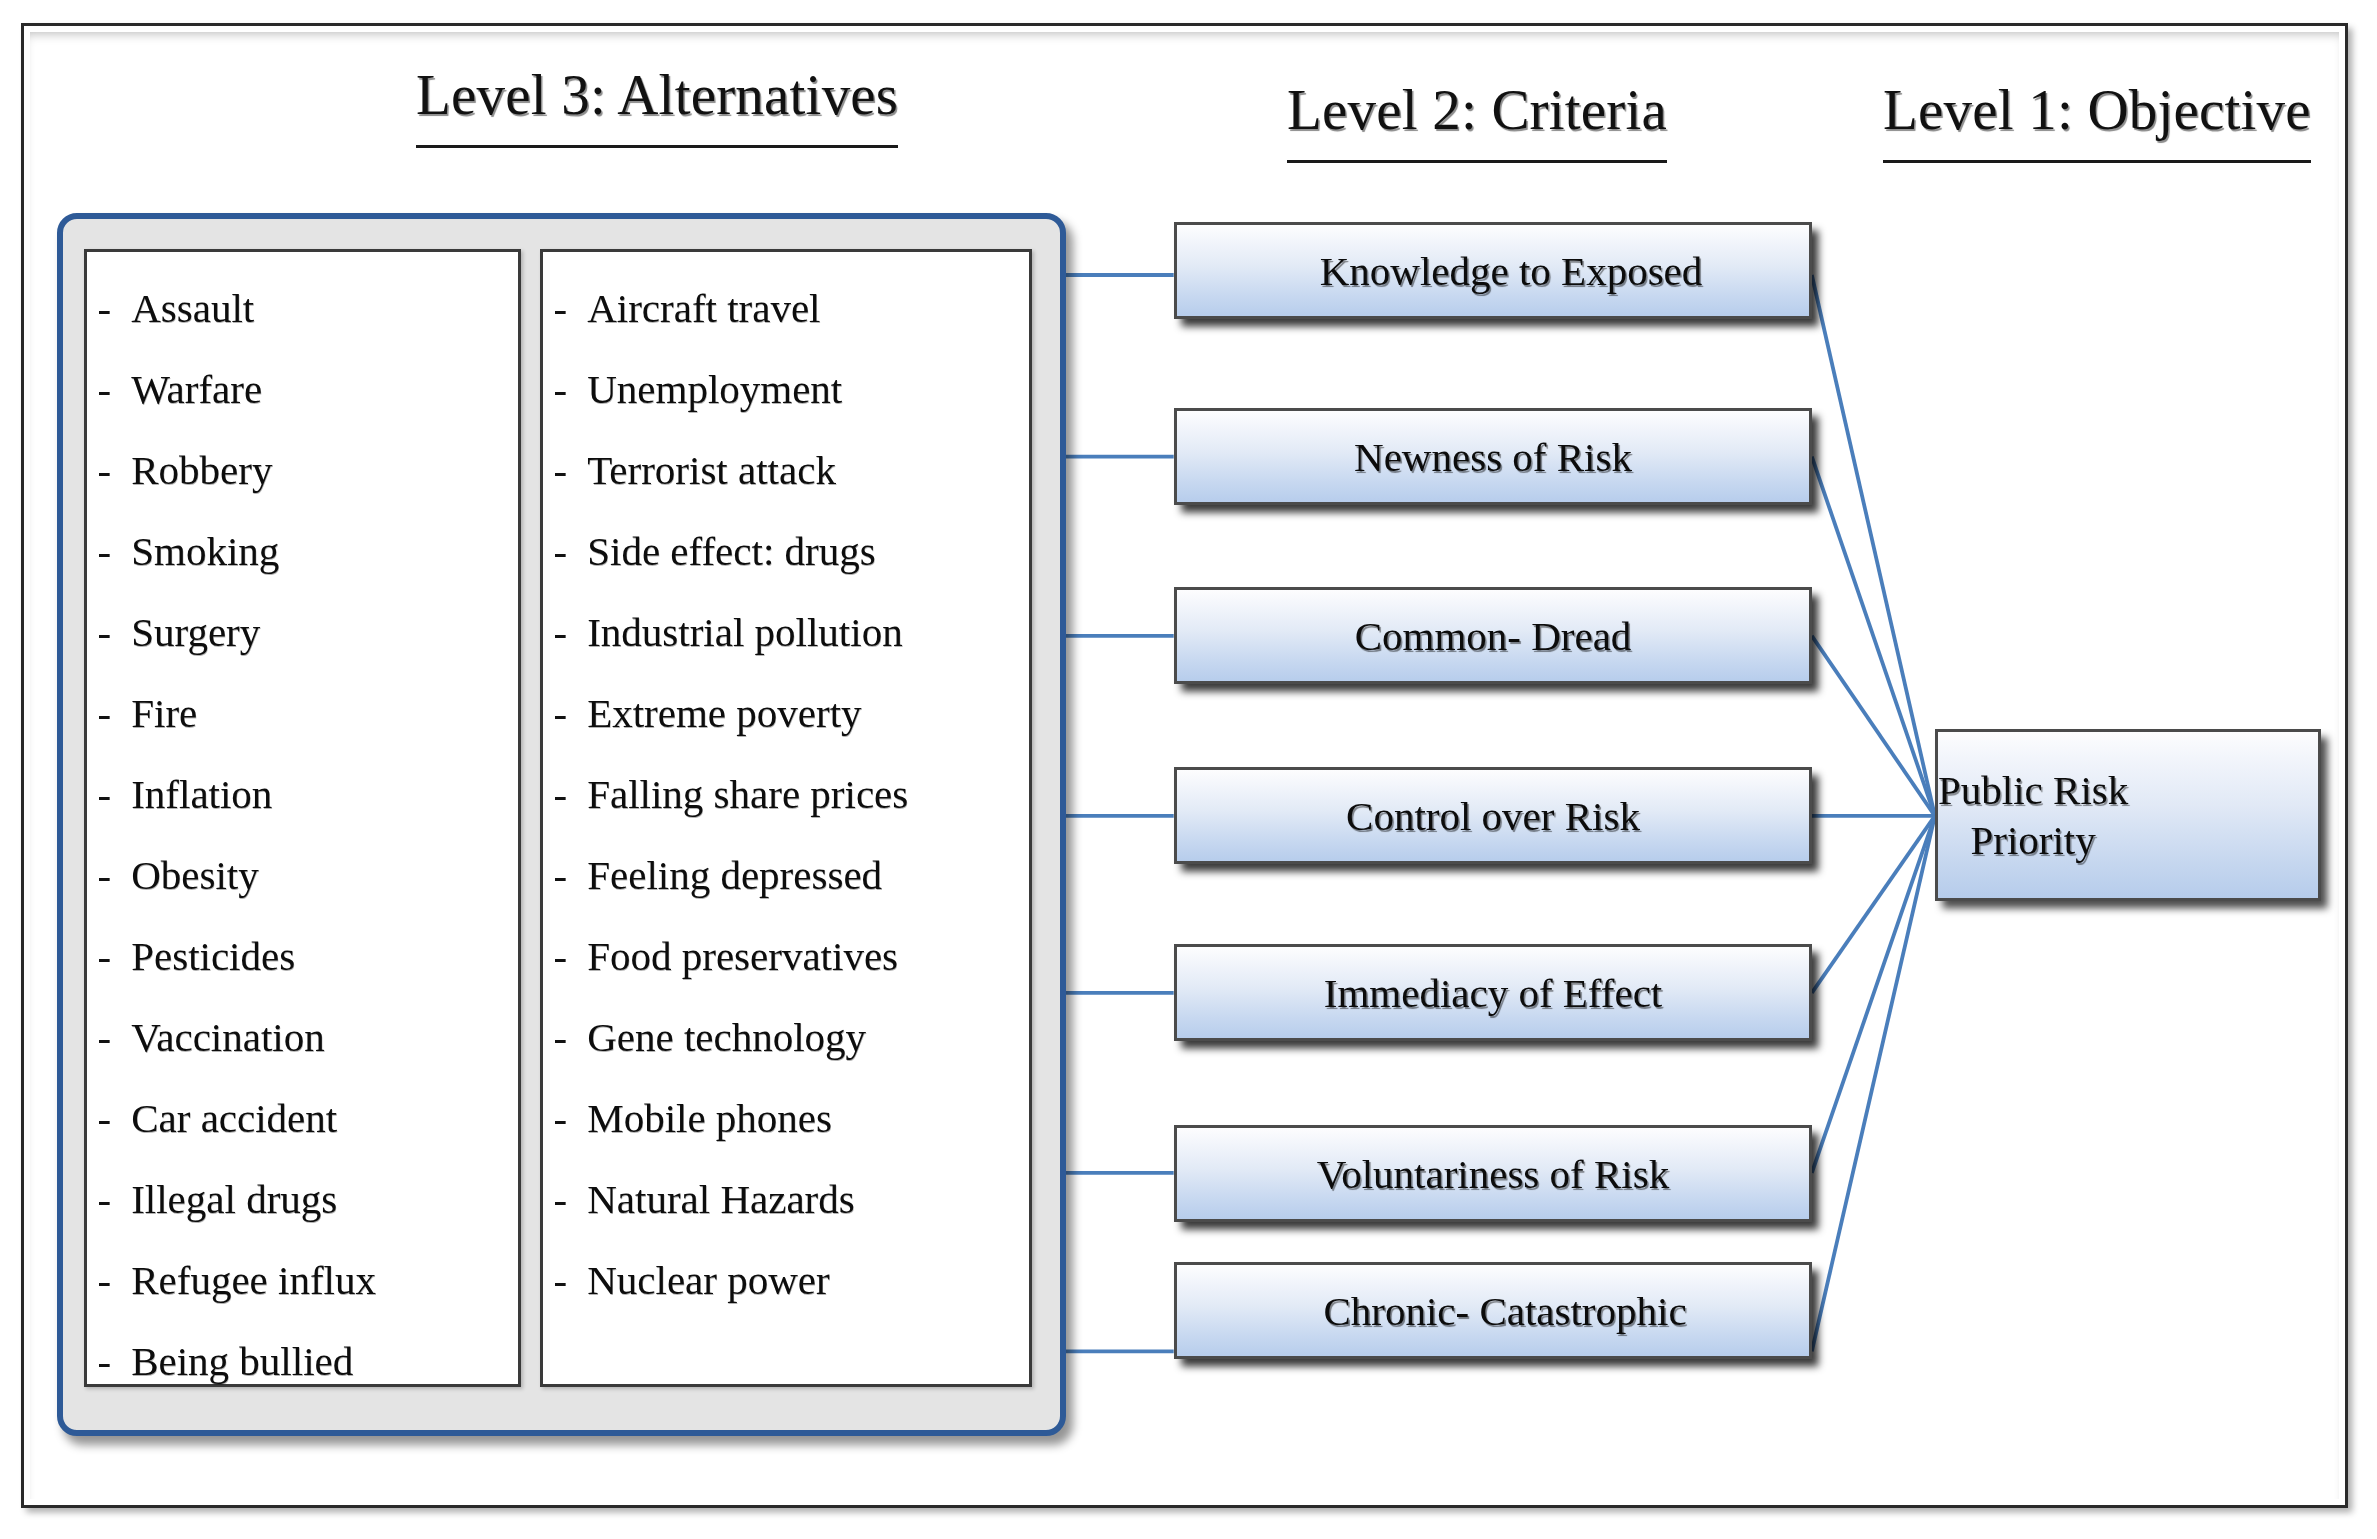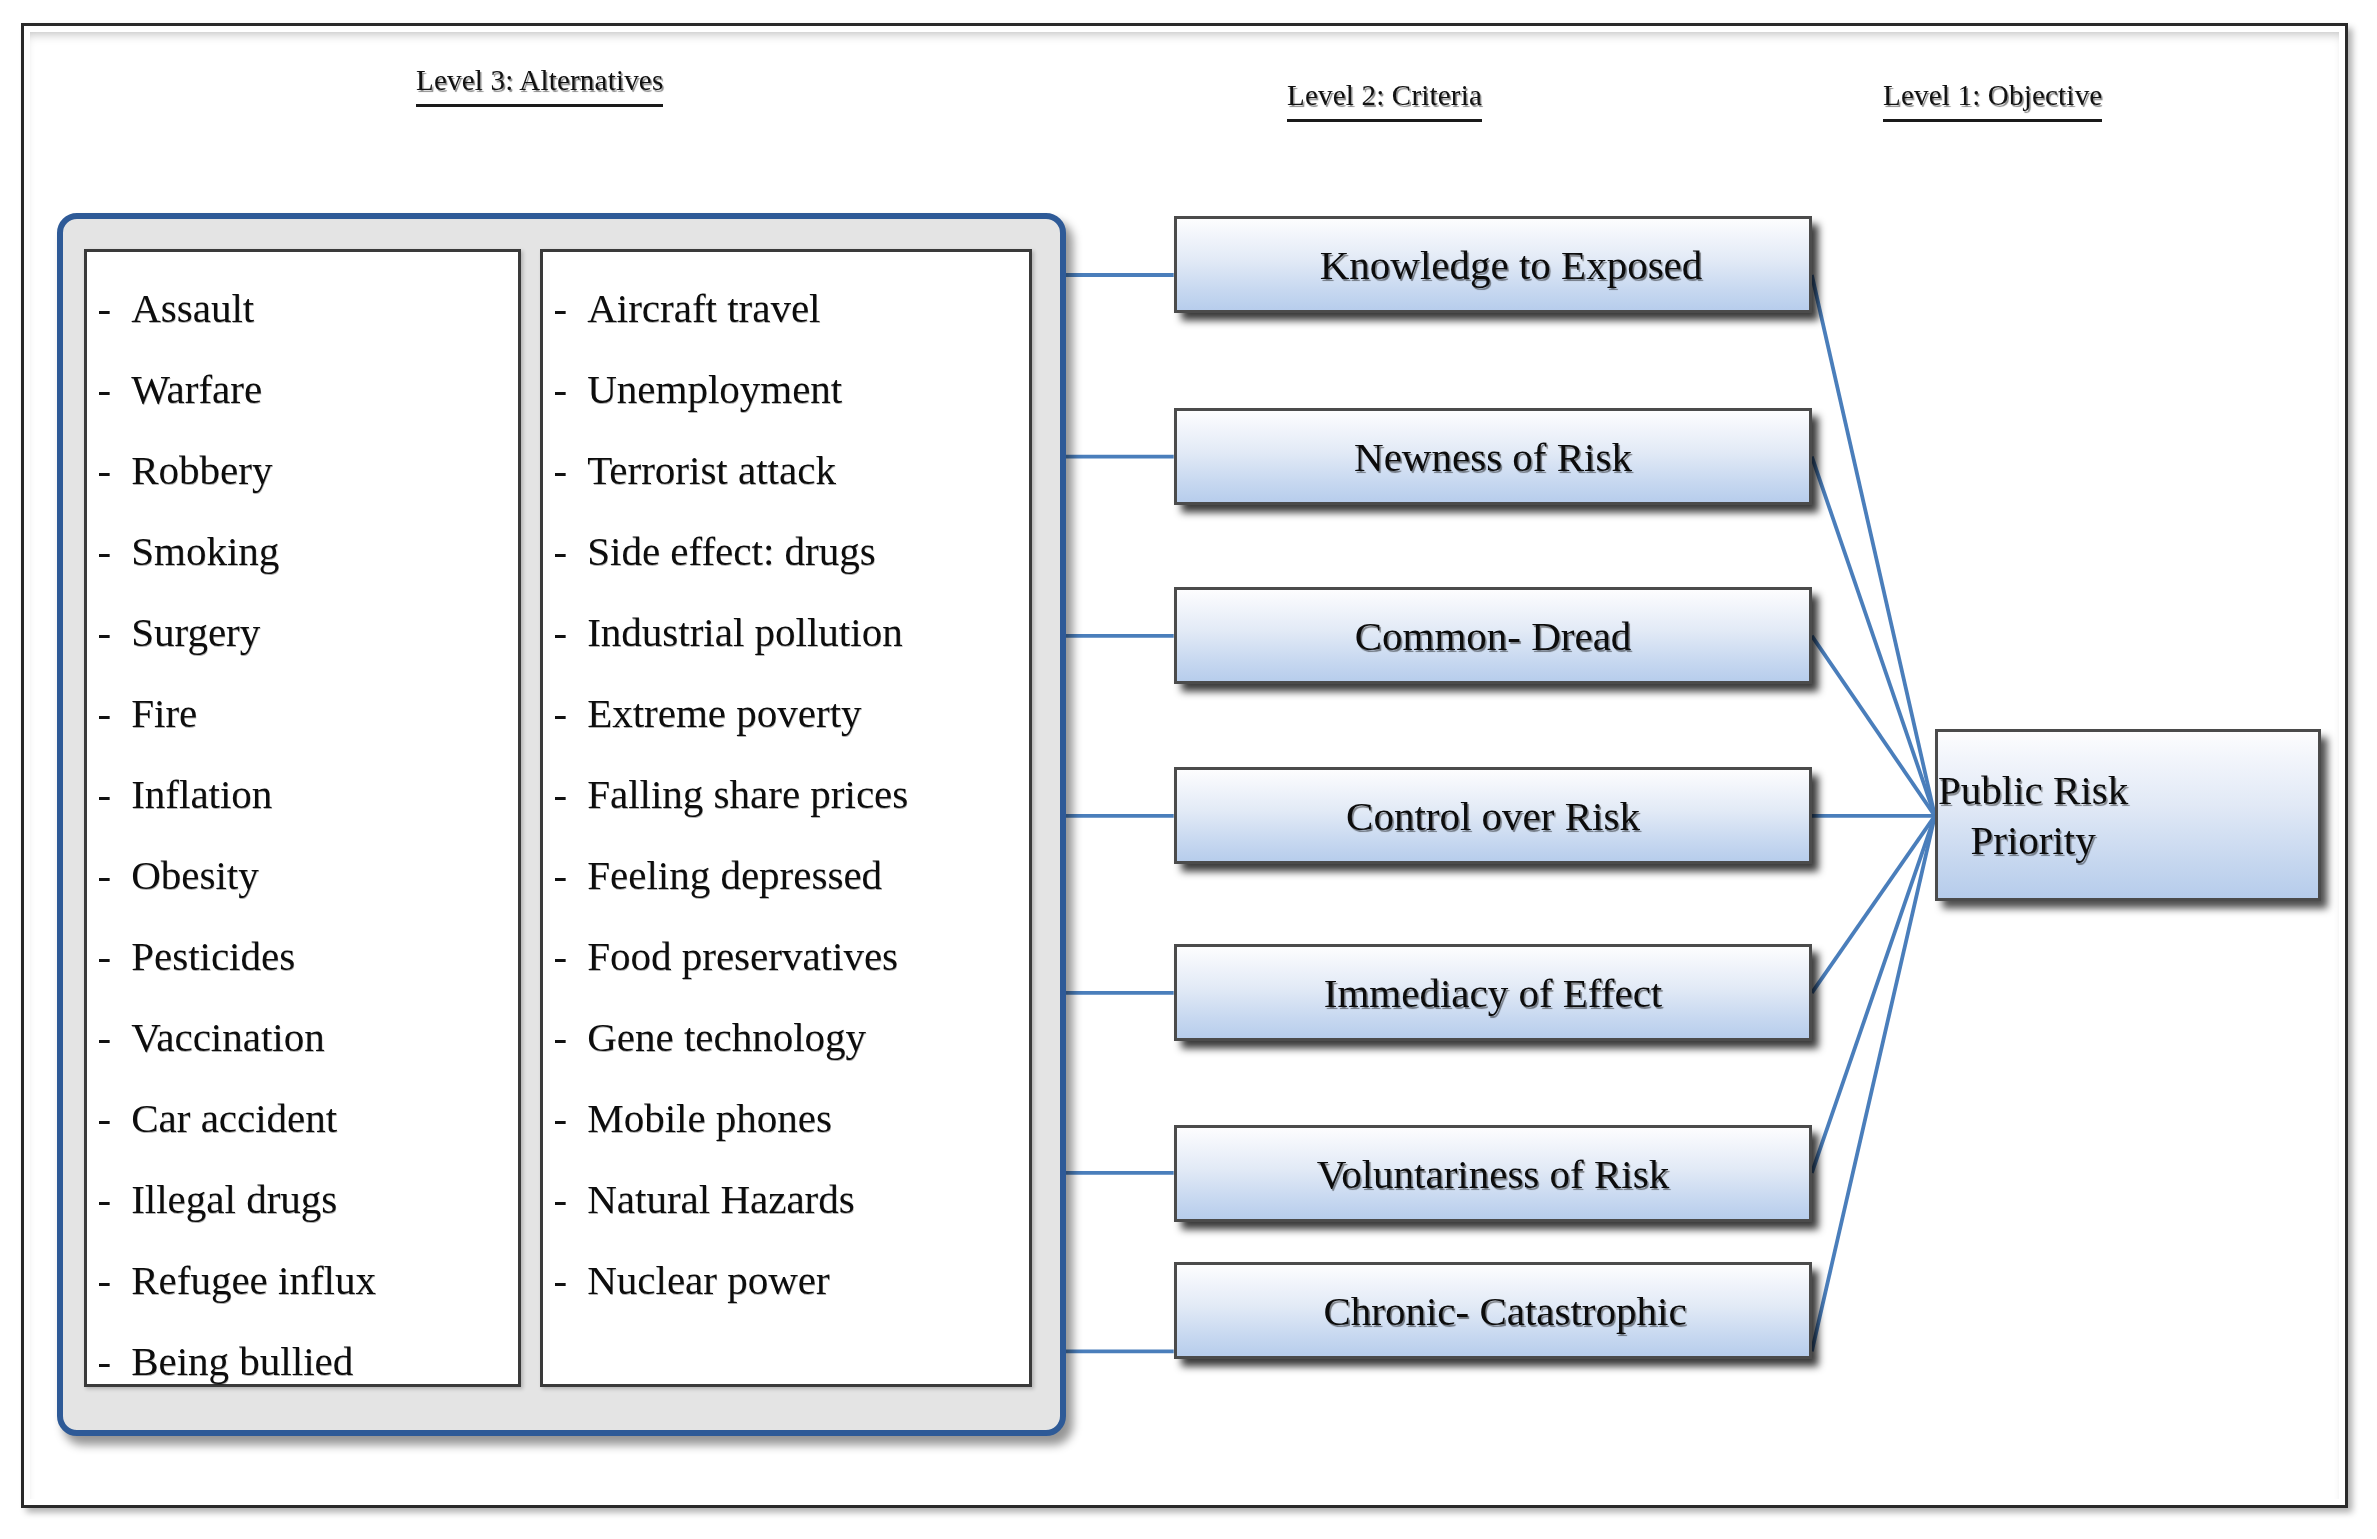--- a/index.html
+++ b/index.html
@@ -33,27 +33,27 @@
     top: 6px;
     right: 6px;
     bottom: 6px;
     background: #ffffff;
     box-shadow: inset 0 7.6px 10.6px -6px rgba(0,0,0,0.28);
   }
 
   
   .level-heading {
     position: absolute;
-    font-size: 29px;
+    font-size: 57px;
     color: #111111;
     white-space: nowrap;
     letter-spacing: 0.2px;
     text-shadow: 1.5px 1.5px 0.8px rgba(0,0,0,0.45);
     border-bottom: 3.8px solid #1a1a1a;
-    padding-bottom: 9px;
+    padding-bottom: 20px;
     line-height: 1.05;
   }
   #heading-level3 { left: 416px;  top: 65px; }
   #heading-level2 { left: 1287px; top: 80px; }
   #heading-level1 { left: 1883px; top: 80px; }
 
   
   #alternatives-container {
     position: absolute;
     left: 57px;
@@ -126,21 +126,21 @@
     display: flex;
     align-items: center;
     justify-content: center;
   }
   .criteria-label {
     font-size: 41px;
     color: #0c0c0c;
     white-space: nowrap;
     text-shadow: 1.5px 1.5px 0.8px rgba(0,0,0,0.45);
   }
-  #criteria-box-0 { top: 216px; padding-left: 36px;  }
+  #criteria-box-0 { top: 222px; padding-left: 36px;  }
   #criteria-box-1 { top: 408px;  }
   #criteria-box-2 { top: 587px;  }
   #criteria-box-3 { top: 767px; }
   #criteria-box-4 { top: 944px; }
   #criteria-box-5 { top: 1125px; }
   #criteria-box-6 { top: 1262px; padding-left: 24px; }
 
   
   #objective-box {
     position: absolute;

